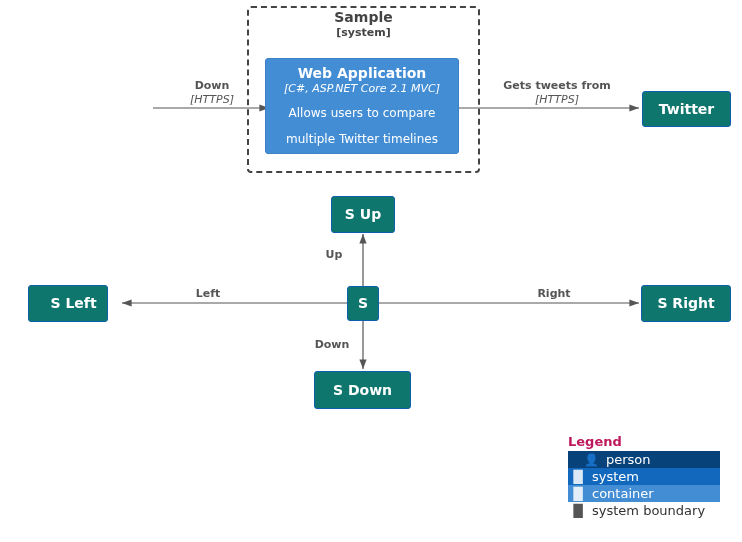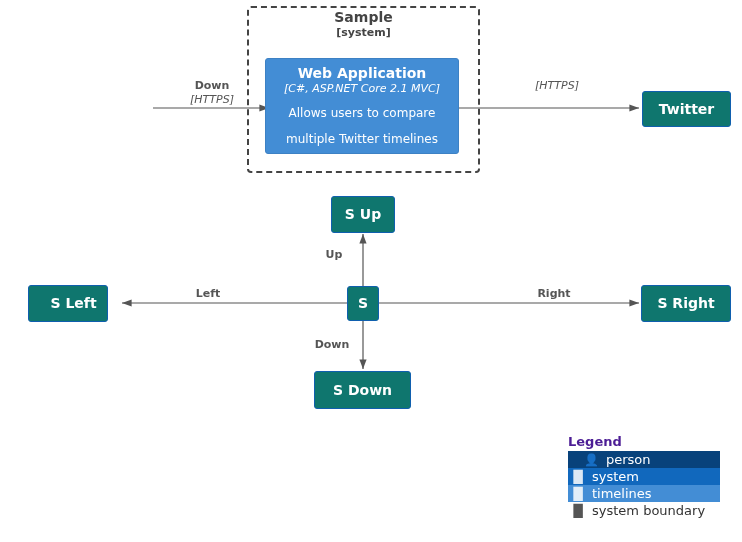--- a/index.html
+++ b/index.html
@@ -89,21 +89,21 @@
     white-space:nowrap;
   }
   .edge-label .e-ttl{font-size:11px;font-weight:bold;display:block;}
   .edge-label .e-tech{font-size:11px;font-style:italic;display:block;}
   svg.edges{position:absolute;left:0;top:0;width:742px;height:542px;
     pointer-events:none;}
 
   
   #legend{position:absolute;}
   #legend .lg-title{
-    font-size:13px;font-weight:bold;color:#4c1d95;
+    font-size:13px;font-weight:bold;color:#be185d;
     margin:0 0 2px 0;
   }
   .lg-row{
     display:flex;align-items:center;
     height:17px;
     font-size:13px;
     box-sizing:border-box;
   }
   .lg-glyph{
     display:inline-block;
@@ -184,20 +184,21 @@
   <div class="node system" style="left:314px;top:371px;width:97px;height:38px;">
     <span class="ttl">S Down</span>
   </div>
 
   <div class="edge-label" style="left:158px;top:79px;width:108px;">
     <span class="e-ttl">Down</span>
     <span class="e-tech">[HTTPS]</span>
   </div>
 
   <div class="edge-label" style="left:483px;top:79px;width:148px;">
+    <span class="e-ttl">Gets tweets from</span>
     <span class="e-tech">[HTTPS]</span>
   </div>
 
   <div class="edge-label" style="left:312px;top:248px;width:44px;">
     <span class="e-ttl">Up</span>
   </div>
 
   <div class="edge-label" style="left:302px;top:338px;width:60px;">
     <span class="e-ttl">Down</span>
   </div>
@@ -218,21 +219,21 @@
       <span class="lg-text">person</span>
     </div>
 
     <div class="lg-row lg-system">
       <span class="lg-glyph">█</span>
       <span class="lg-text">system</span>
     </div>
 
     <div class="lg-row lg-container">
       <span class="lg-glyph">█</span>
-      <span class="lg-text">timelines</span>
+      <span class="lg-text">container</span>
     </div>
 
     <div class="lg-row lg-boundary">
       <span class="lg-glyph">█</span>
       <span class="lg-text">system boundary</span>
     </div>
   </div>
 
 </div>
 

